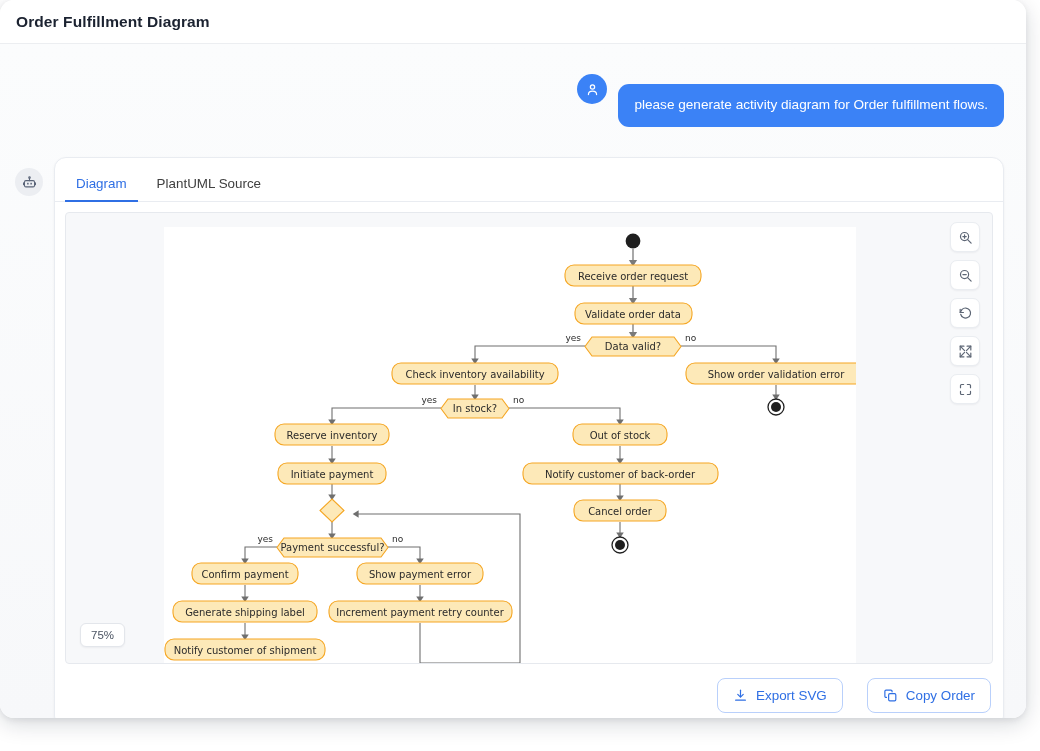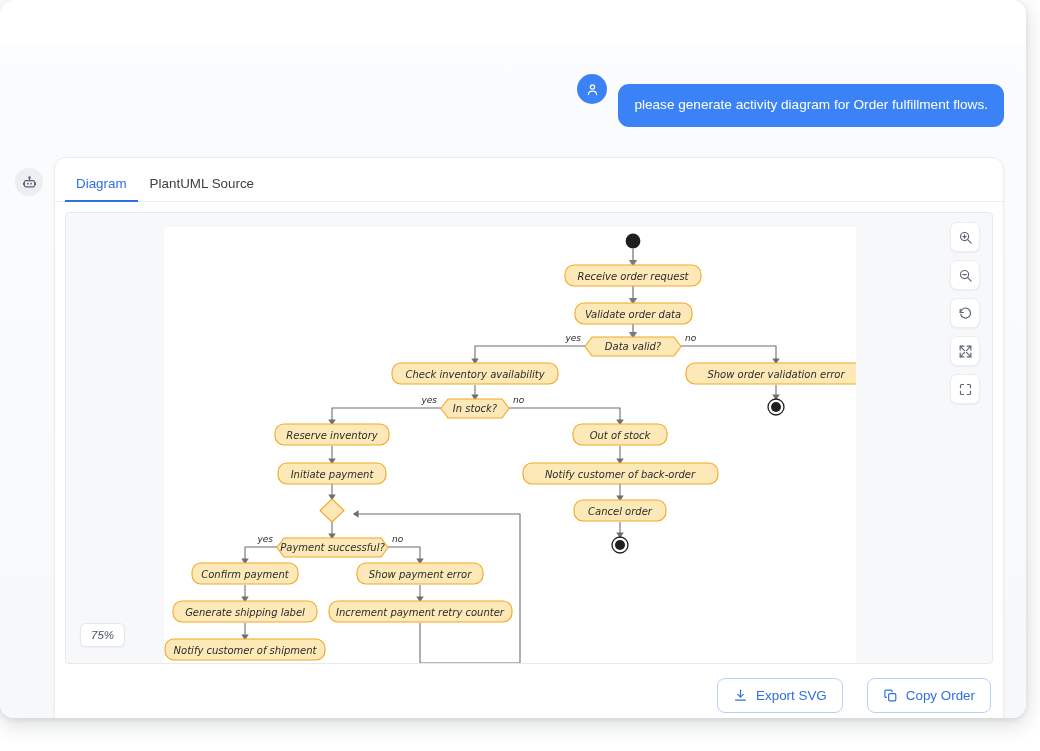--- a/index.html
+++ b/index.html
@@ -83,21 +83,21 @@
     background: #fff;
     border: 1px solid #e9ecf1;
     border-radius: 12px;
     box-shadow: 0 1px 3px rgba(15,23,42,0.05);
     overflow: hidden;
   }
 
   
   #tab-strip {
     display: flex; align-items: flex-end;
-    gap: 1px;
+    gap: 8px;
     padding: 10px 10px 0 10px;
     border-bottom: 1px solid #e9ecf1;
   }
   .tab {
     padding: 8px 11px 9px 11px;
     font-size: 13.4px;
     color: #404040;
     border-bottom: 2px solid transparent;
     margin-bottom: -1px;
     cursor: pointer;
@@ -107,21 +107,20 @@
 
   
   #diagram-viewport {
     position: relative;
     margin: 10px 10px 0 10px;
     height: 452px;
     background: #f7f8fa;
     border: 1px solid #e6e9ee;
     border-radius: 4px;
     overflow: hidden;
-    font-style: italic;
   }
   #svg-canvas {
     position: absolute;
     left: 98px; top: 14px;
     width: 692px; height: 438px;
     background: #ffffff;
   }
   #svg-canvas svg { display: block; }
 
   .zoom-badge {
@@ -180,20 +179,23 @@
     font-family: "DejaVu Sans", sans-serif;
     font-size: 9px;
     fill: #2b2b2b;
   }
 </style>
 </head>
 <body>
 
 <div id="app-window">
 
+  <div id="title-bar">
+    <span id="page-title">Order Fulfillment Diagram</span>
+  </div>
 
   <div id="app-body">
 
     <div id="user-row">
       <div class="avatar-user">
         <svg width="15" height="15" viewBox="0 0 24 24" fill="none" stroke="#ffffff" stroke-width="2" stroke-linecap="round" stroke-linejoin="round">
           <circle cx="12" cy="8" r="3.4"></circle>
           <path d="M5.5 20c0-3.6 2.9-5.6 6.5-5.6s6.5 2 6.5 5.6"></path>
         </svg>
       </div>

